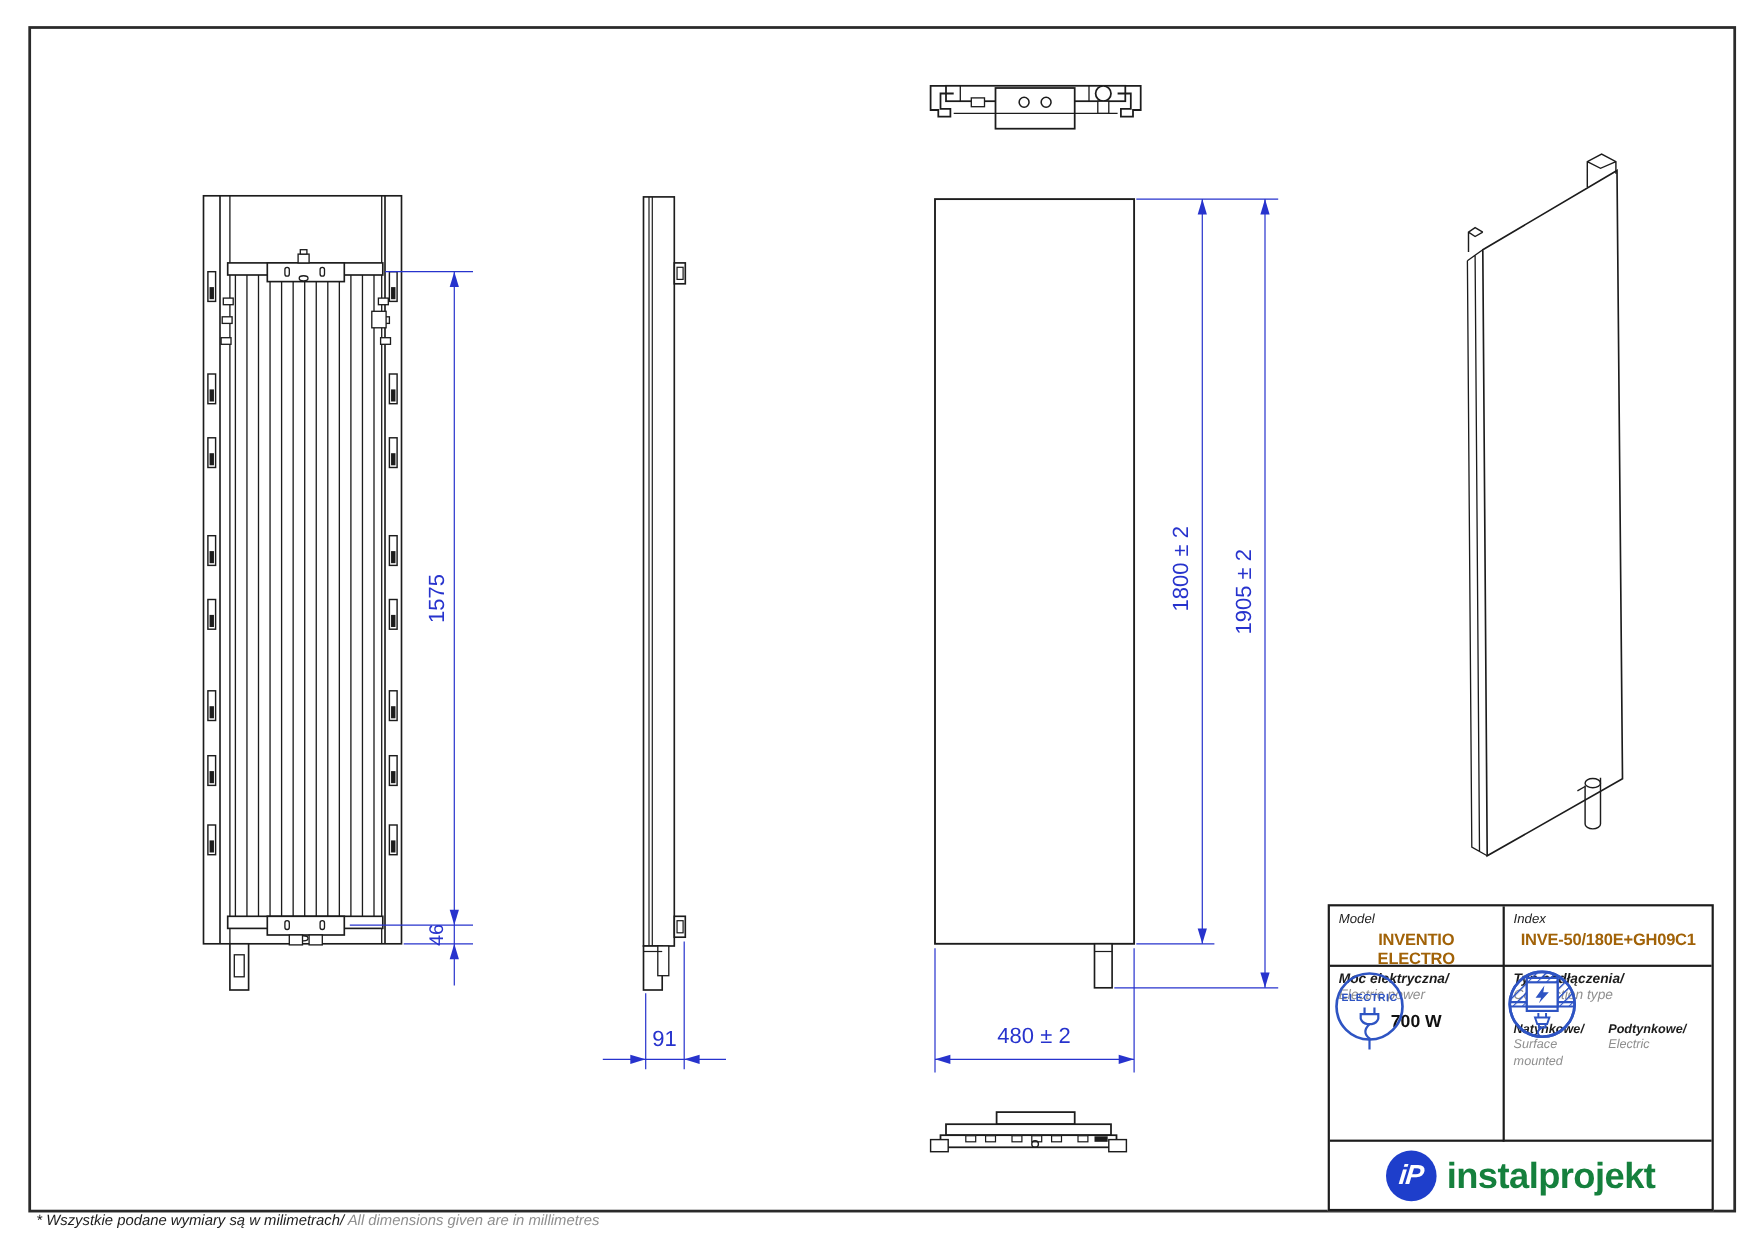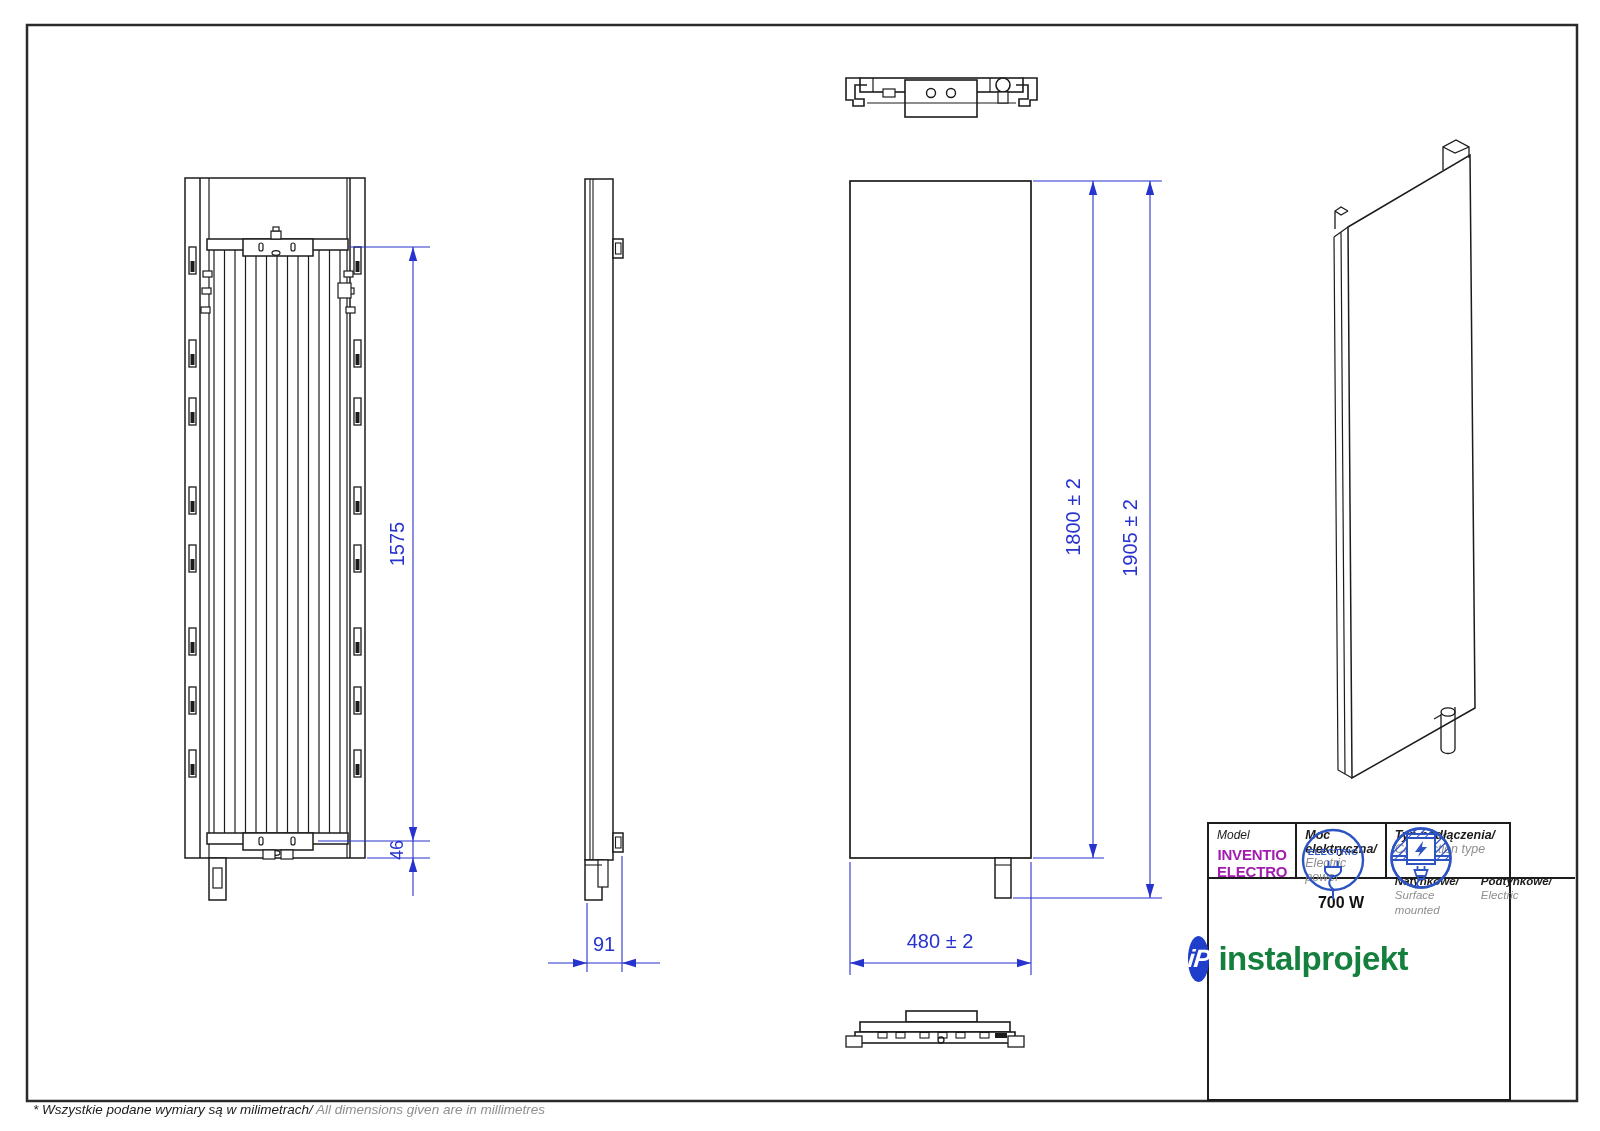--- a/index.html
+++ b/index.html
@@ -1,28 +1,28 @@
 <!DOCTYPE html>
 <html><head>
 <meta charset="utf-8">
 <style>
   html,body{margin:0;padding:0;background:#fff;}
   body{width:1600px;height:1131px;position:relative;font-family:"Liberation Sans",sans-serif;}
   .sheet{position:absolute;inset:0;background:#fff;}
   svg{position:absolute;left:0;top:0;}
   .spec-table{
-    position:absolute;left:1207px;top:822px;width:304px;height:279px;
+    position:absolute;left:1207px;top:822px;width:351px;height:279px;
     border:2px solid #1c1c1c;background:#fff;box-sizing:border-box;
-    display:grid;grid-template-columns:1fr 1fr 1fr;grid-template-rows:55px 159px 1fr;
+    display:grid;grid-template-columns:1fr 1fr;grid-template-rows:55px 159px 1fr;
   }
   .cell{box-sizing:border-box;padding:4px 8px;position:relative;}
   .b-r{border-right:2px solid #1c1c1c;}
   .b-b{border-bottom:2px solid #1c1c1c;}
   .cell-label{font-style:italic;font-size:12px;color:#1c1c1c;}
-  .cell-value{font-weight:bold;font-size:15px;color:#a21caf;text-align:center;margin-top:4px;letter-spacing:-0.2px;}
+  .cell-value{font-weight:bold;font-size:15px;color:#a16207;text-align:center;margin-top:4px;letter-spacing:-0.2px;}
   .hdr-line{font-size:12.5px;}
   .pl{font-style:italic;font-weight:bold;color:#1c1c1c;}
   .en{font-style:italic;color:#8f8f8f;}
   .power-cell{display:flex;flex-direction:column;align-items:center;}
   .power-cell .hdr-line{align-self:flex-start;}
   .icon-wrap{margin-top:8px;}
   .power-value{font-weight:bold;font-size:16px;color:#111;margin-top:2px;}
   .conn-icons{display:flex;justify-content:space-between;padding:0 2px;margin-top:6px;}
   .conn-lbls{display:flex;justify-content:space-between;margin-top:12px;}
   .conn-lbl{width:86px;font-size:11.5px;line-height:1.25;}
@@ -240,20 +240,24 @@
     <text x="1080" y="517" transform="rotate(-90 1080 517)">1800 ± 2</text>
     <text x="1137" y="538" transform="rotate(-90 1137 538)">1905 ± 2</text>
     <text x="940" y="948">480 ± 2</text>
   </g>
 </svg>
 
 <div class="spec-table">
   <div class="cell b-r b-b">
     <div class="cell-label">Model</div>
     <div class="cell-value">INVENTIO ELECTRO</div>
+  </div>
+  <div class="cell b-b">
+    <div class="cell-label">Index</div>
+    <div class="cell-value">INVE-50/180E+GH09C1</div>
   </div>
 
   <div class="cell b-r b-b power-cell">
     <div class="hdr-line">
       <span class="pl">Moc elektryczna/</span><span class="en"> Electric power</span>
     </div>
     <div class="icon-wrap">
       <svg width="72" height="78" viewBox="-36 -36 72 78">
         <circle cx="0" cy="0" r="30" stroke="#2e54c3" stroke-width="2.4" fill="none"></circle>
         <text x="0" y="-5" text-anchor="middle" font-family="Liberation Sans, sans-serif" font-size="9.5" font-weight="bold" fill="#2e54c3" letter-spacing="0.4">ELECTRIC</text>

